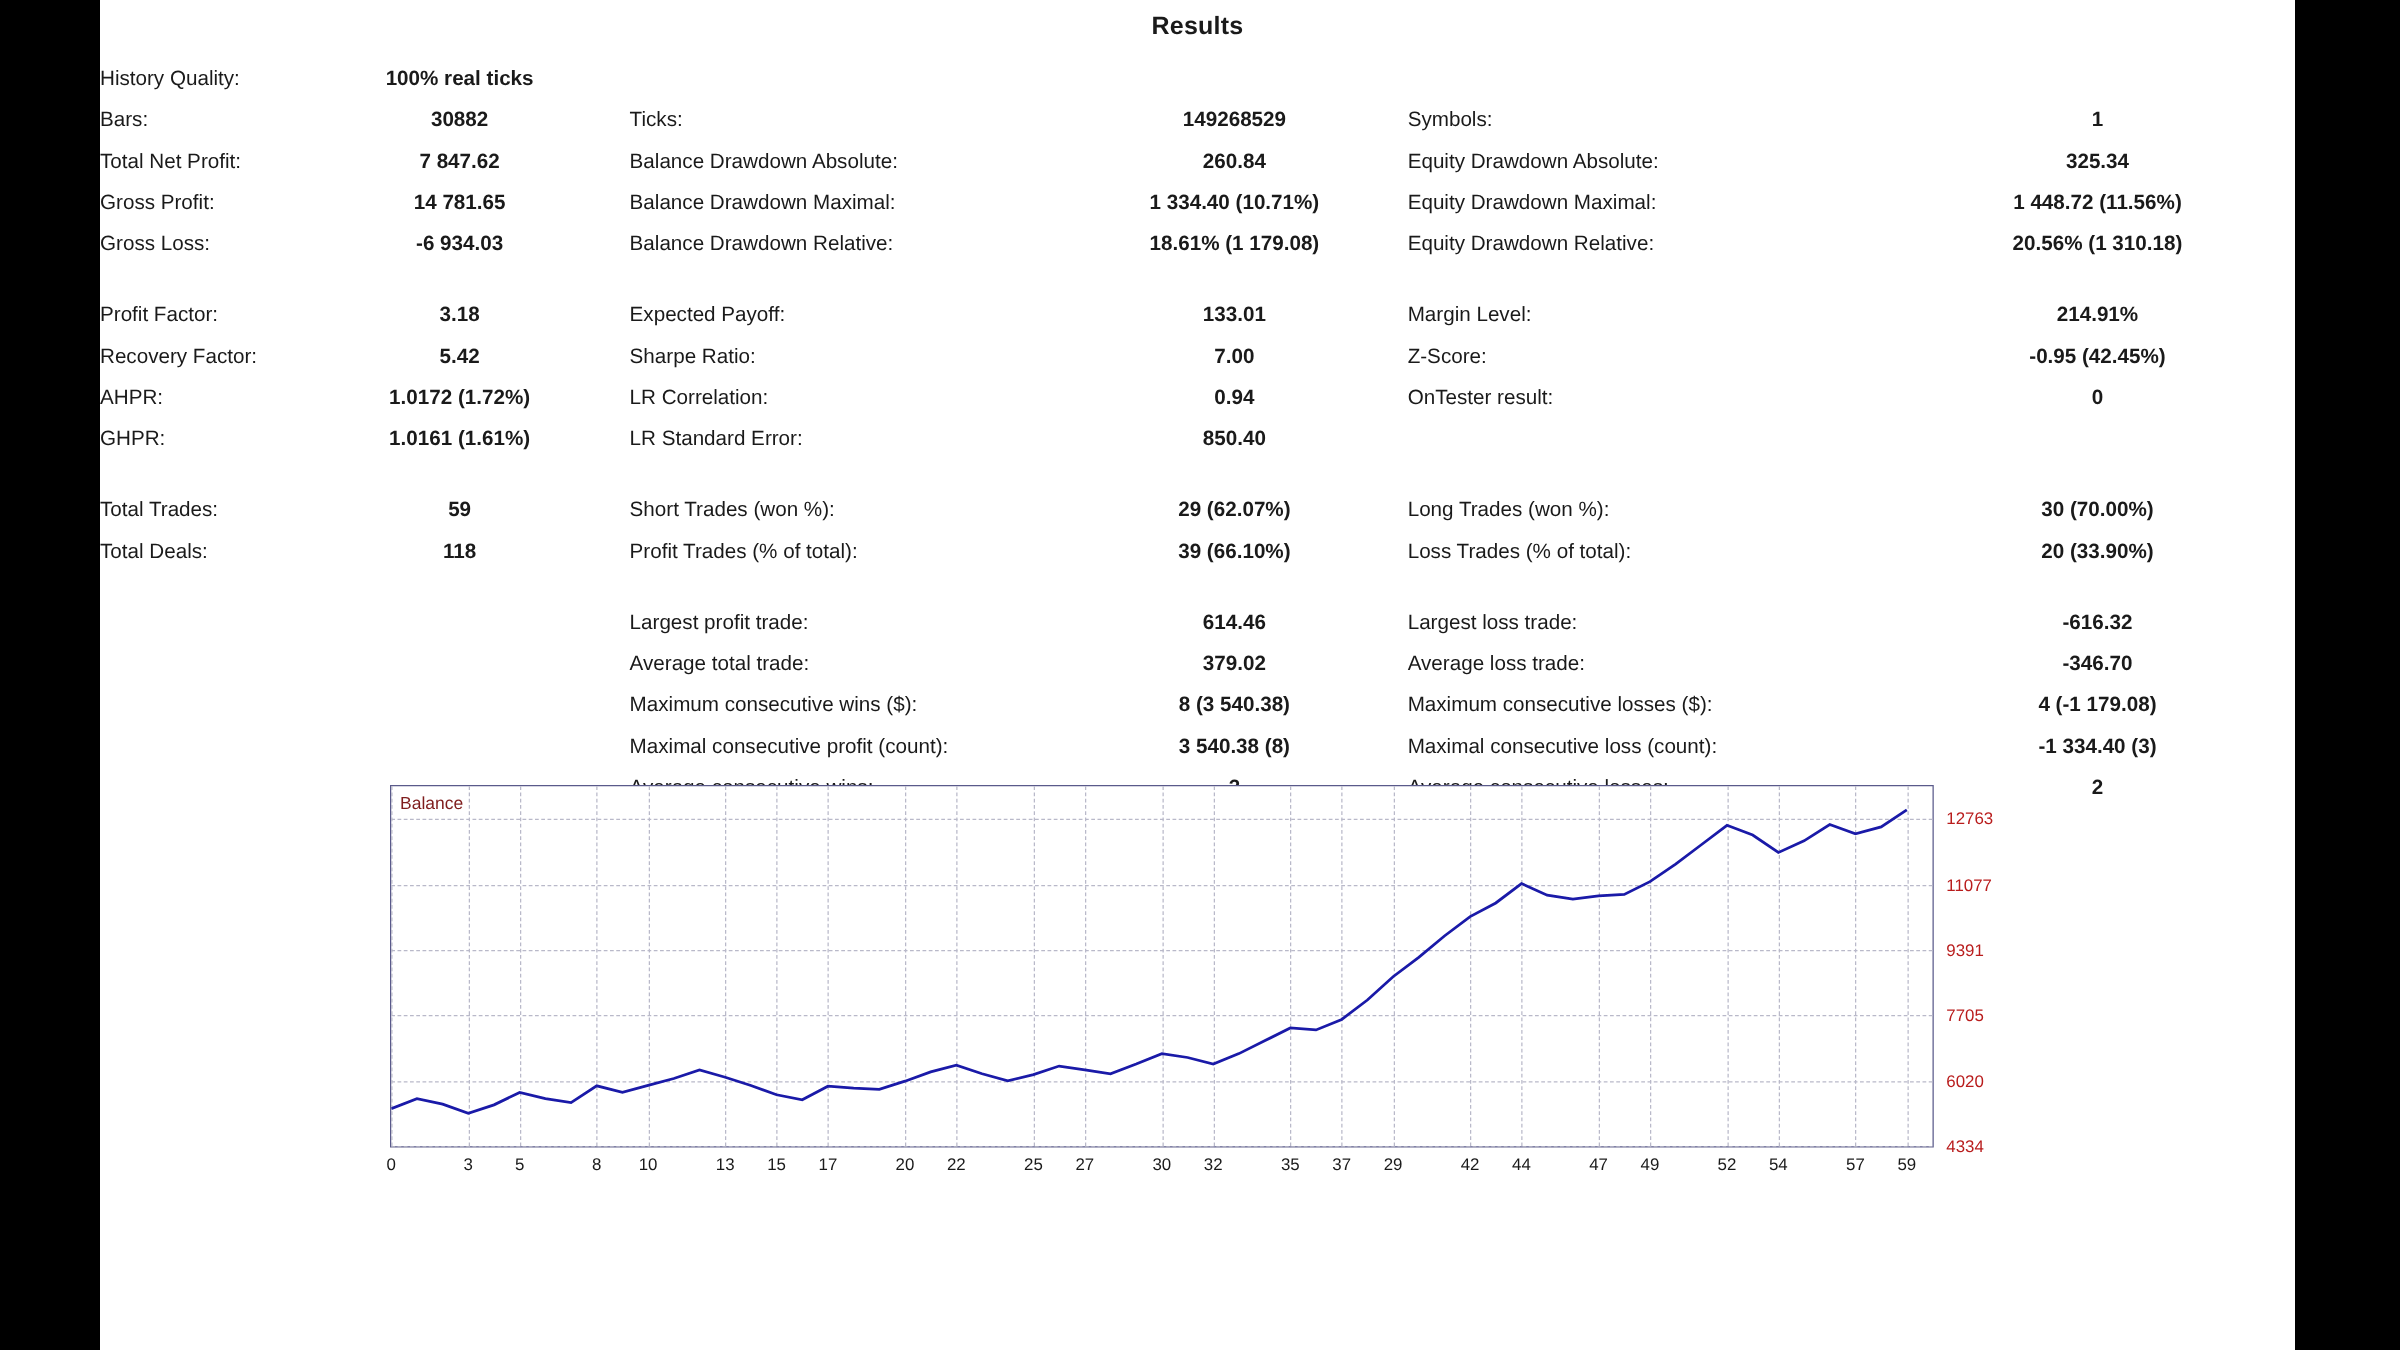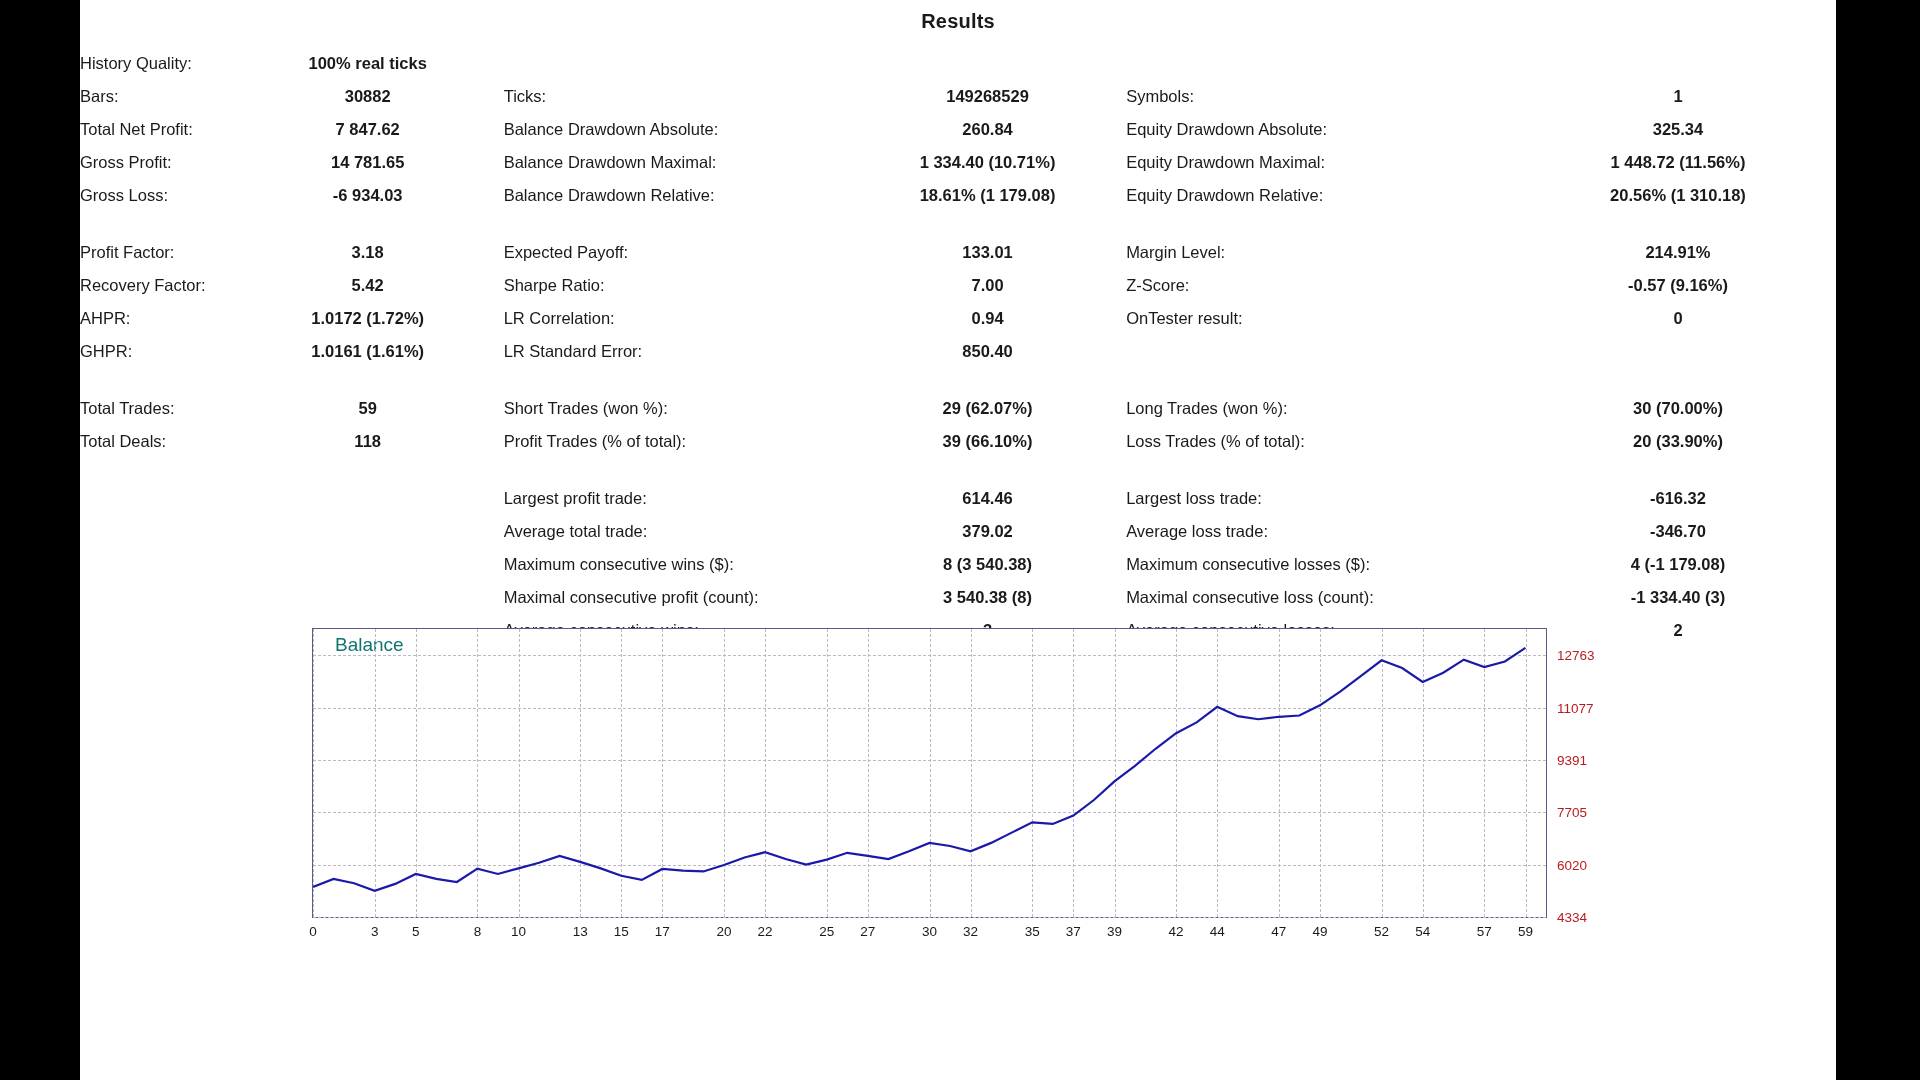--- a/index.html
+++ b/index.html
@@ -76,24 +76,24 @@
     left: 55px;
     top: 0px;
     width: 1235px;
     height: 290px;
     border: 1px solid #5a5a8a;
     box-sizing: border-box;
     background: #ffffff;
   }
   #chartbox .balance-label {
     position: absolute;
-    left: 22px;
+    left: 7px;
     top: 5px;
-    font-size: 19px;
-    color: #0f766e;
+    font-size: 14px;
+    color: #7f1d1d;
   }
   .vgrid, .hgrid {
     position: absolute;
     background: transparent;
   }
   .vgrid {
     width: 0;
     border-left: 1px dashed #b9b9c9;
     top: 0;
     bottom: 0;
@@ -218,21 +218,21 @@
             <td class="val">214.91%</td>
           </tr>
           <tr>
             <td class="lbl">Recovery Factor:</td>
             <td class="val">5.42</td>
             <td></td>
             <td class="lbl">Sharpe Ratio:</td>
             <td class="val">7.00</td>
             <td></td>
             <td class="lbl">Z-Score:</td>
-            <td class="val">-0.57 (9.16%)</td>
+            <td class="val">-0.95 (42.45%)</td>
           </tr>
           <tr>
             <td class="lbl">AHPR:</td>
             <td class="val">1.0172 (1.72%)</td>
             <td></td>
             <td class="lbl">LR Correlation:</td>
             <td class="val">0.94</td>
             <td></td>
             <td class="lbl">OnTester result:</td>
             <td class="val">0</td>
@@ -399,21 +399,21 @@
         <div class="xlab" style="left: 364.25px;">15</div>
         <div class="xlab" style="left: 405.35px;">17</div>
         <div class="xlab" style="left: 467px;">20</div>
         <div class="xlab" style="left: 508.1px;">22</div>
         <div class="xlab" style="left: 569.75px;">25</div>
         <div class="xlab" style="left: 610.85px;">27</div>
         <div class="xlab" style="left: 672.5px;">30</div>
         <div class="xlab" style="left: 713.6px; text-align: right;">32</div>
         <div class="xlab" style="left: 775.25px;">35</div>
         <div class="xlab" style="left: 816.35px;">37</div>
-        <div class="xlab" style="left: 857.45px;">39</div>
+        <div class="xlab" style="left: 857.45px;">29</div>
         <div class="xlab" style="left: 919.1px;">42</div>
         <div class="xlab" style="left: 960.2px;">44</div>
         <div class="xlab" style="left: 1021.85px;">47</div>
         <div class="xlab" style="left: 1062.95px;">49</div>
         <div class="xlab" style="left: 1124.6px;">52</div>
         <div class="xlab" style="left: 1165.7px;">54</div>
         <div class="xlab" style="left: 1227.35px;">57</div>
         <div class="xlab" style="left: 1268.45px;">59</div>
       </div>
   </div>

